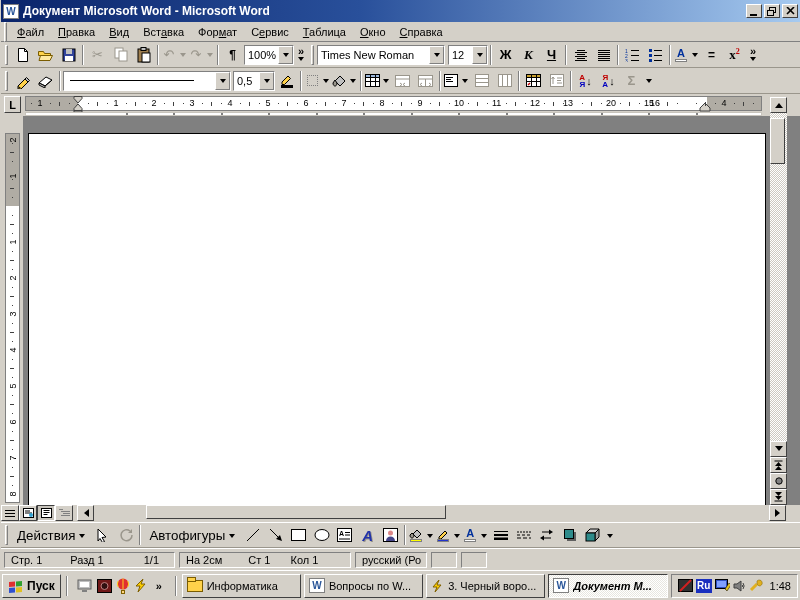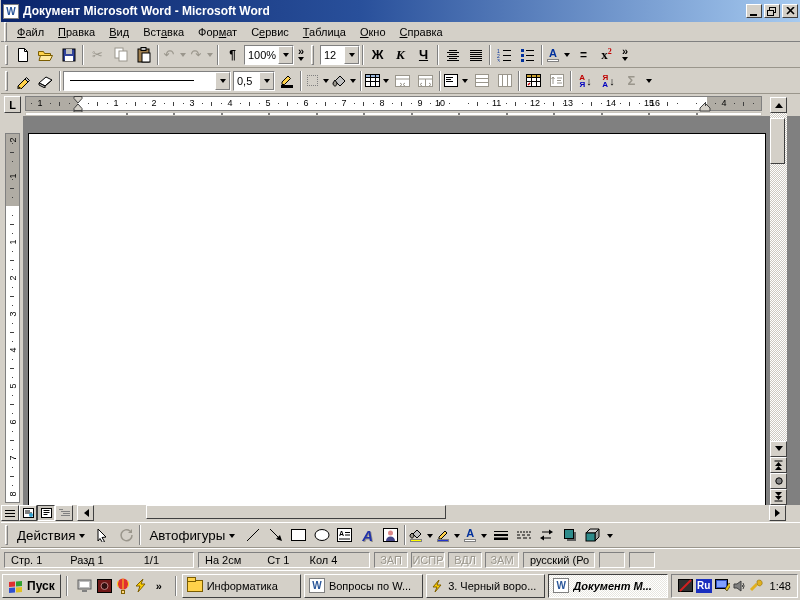--- a/index.html
+++ b/index.html
@@ -194,20 +194,26 @@
         <span class="cv">100%</span>
         <span class="cbtn">
           <span class="dna"></span>
         </span>
       </span>
     <span class="chev">
         <span>»</span>
         <span class="dna"></span>
       </span>
     <span class="grip"></span>
+    <span class="combo" style="width:128px">
+        <span class="cv">Times New Roman</span>
+        <span class="cbtn">
+          <span class="dna"></span>
+        </span>
+      </span>
     <span class="combo" style="width:40px;margin-left:3px">
         <span class="cv">12</span>
         <span class="cbtn">
           <span class="dna"></span>
         </span>
       </span>
     <span class="sep"></span>
     <button class="tbb">
         <span class="g" style="font-weight:bold">Ж</span>
       </button>
@@ -424,25 +430,25 @@
         </svg>
     <span class="rnum" style="left: 86px;">1</span>
         <span class="rnum" style="left: 124px;">2</span>
         <span class="rnum" style="left: 162px;">3</span>
         <span class="rnum" style="left: 200px;">4</span>
         <span class="rnum" style="left: 238px;">5</span>
         <span class="rnum" style="left: 276px;">6</span>
         <span class="rnum" style="left: 314px;">7</span>
         <span class="rnum" style="left: 352px;">8</span>
         <span class="rnum" style="left: 390px;">9</span>
-        <span class="rnum" style="left: 409px;">10</span>
+        <span class="rnum" style="left: 428px;">10</span>
         <span class="rnum" style="left: 466px;">11</span>
         <span class="rnum" style="left: 504px;">12</span>
         <span class="rnum" style="left: 537px;">13</span>
-        <span class="rnum" style="left: 580px;">14</span>
+        <span class="rnum" style="left: 580px;">20</span>
         <span class="rnum" style="left: 618px;">15</span>
         <span class="rnum" style="left: 624px;">16</span>
         <span class="rnum" style="left: 694px;">4</span>
         <span class="rnum" style="left: 10px;">1</span>
         <div class="rdot" style="left: 61.5px;"></div>
         <div class="rtick" style="left: 71px;"></div>
         <div class="rdot" style="left: 80.5px;"></div>
         <div class="rdot" style="left: 99.5px;"></div>
         <div class="rtick" style="left: 109px;"></div>
         <div class="rdot" style="left: 118.5px;"></div>
@@ -726,39 +732,33 @@
           <path d="M10 5l4-4v8l-4 4z" fill="#a0a0a0" stroke="#000"></path>
           <rect x="1" y="5" width="9" height="8" fill="#2e8b8b" stroke="#000"></rect>
         </svg>
       </button>
     <button class="dd">
         <span class="dna"></span>
       </button>
   </div>
 
   <div class="statusbar">
-    <span class="panel" style="width:190px">
+    <span class="panel" style="width:171px">
         <span>Стр. 1</span>
         <span style="width:28px"></span>
         <span>Разд 1</span>
         <span style="width:40px"></span>
         <span>1/1</span>
       </span>
     <span class="panel" style="width:172px">
         <span>На 2см</span>
         <span style="width:26px"></span>
         <span>Ст 1</span>
         <span style="width:20px"></span>
-        <span>Кол 4</span>
-      </span>
-    <span id="status-indicators" style="display:flex;gap:3px">
-        <span class="panel ind">ЗАП</span>
-        <span class="panel ind">ИСПР</span>
-        <span class="panel ind">ВДЛ</span>
-        <span class="panel ind">ЗАМ</span>
+        <span>Кол 1</span>
       </span>
     <span class="panel" style="width:72px">
         <span>русский (Ро</span>
       </span>
     <span class="panel" style="width:26px"></span>
     <span class="panel" style="width:26px"></span>
   </div>
 
   <div class="vscroll">
     <span class="sbtn" style="height:16px">

